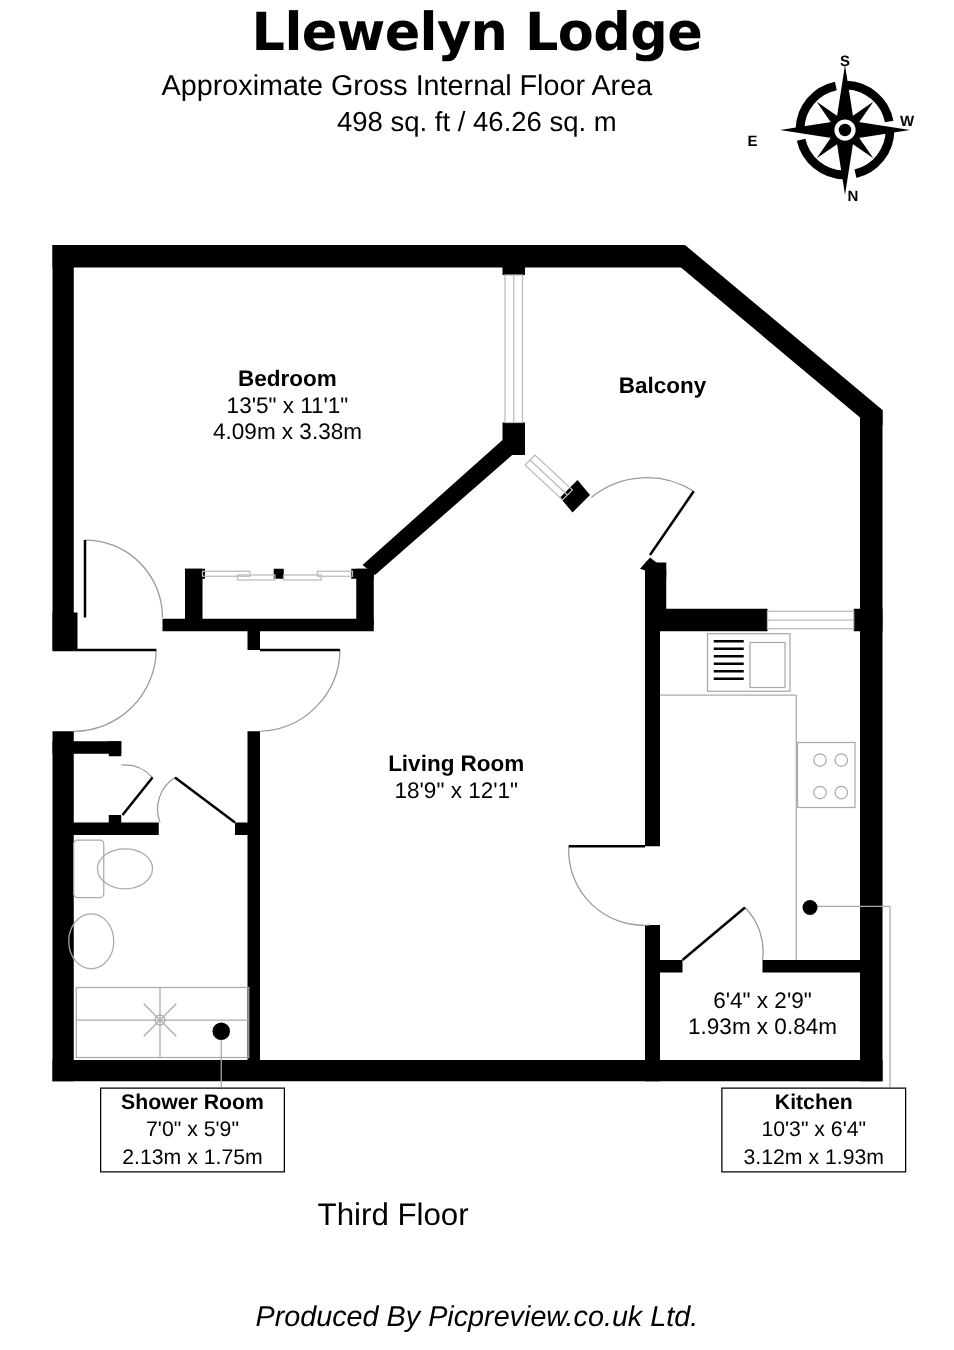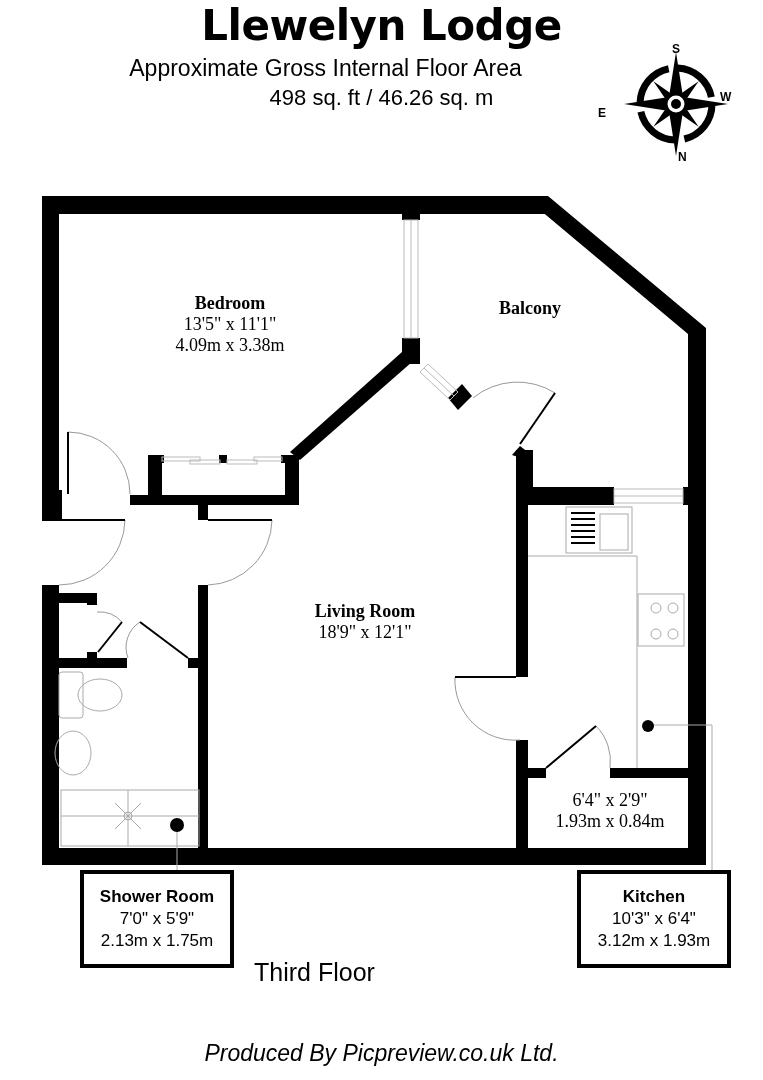--- a/index.html
+++ b/index.html
@@ -3,23 +3,23 @@
 <meta charset="utf-8">
 <style>
   html, body { margin:0; padding:0; background:#ffffff; }
   body { width:763px; height:1080px; position:relative; overflow:hidden; font-family:"Liberation Sans", sans-serif; color:#000; }
   .title { position:absolute; left:0; width:763px; top:2px; text-align:center; font-weight:bold; font-size:42px; line-height:48px; font-family:"DejaVu Sans", sans-serif; letter-spacing:-0.5px; }
   .subtitle { position:absolute; left:0; width:651px; top:54px; text-align:center; font-size:23px; line-height:28px; }
   .area { position:absolute; left:0; width:763px; top:84px; text-align:center; font-size:22px; line-height:28px; }
   .compass { position:absolute; left:612px; top:42px; width:120px; height:124px; }
   .compass-label { position:absolute; font-weight:bold; font-size:12px; }
   svg.plan { position:absolute; left:0; top:0; }
-  .room-label { position:absolute; text-align:center; line-height:21px; font-size:18px;font-family:Liberation Serif, serif; }
+  .room-label { position:absolute; text-align:center; line-height:21px; font-size:18px; }
   .room-label .name { font-weight:bold; }
-  .boxed { position:absolute; border:4px solid #000000; background:#fff; text-align:center; font-size:17px; line-height:22px; padding:12px 2px; }
+  .boxed { position:absolute; border:1px solid #000000; background:#fff; text-align:center; font-size:17px; line-height:22px; padding:0 2px; }
   .boxed .name { font-weight:bold; }
   .floor-name { position:absolute; left:0; width:629px; top:958px; text-align:center; font-size:25px; }
   .credit { position:absolute; left:0; width:763px; top:1040px; text-align:center; font-size:23px;font-style:italic; }
 </style>
 </head>
 <body>
 
 <div class="title">Llewelyn Lodge</div>
 <div class="subtitle">Approximate Gross Internal Floor Area</div>
 <div class="area">498 sq. ft / 46.26 sq. m</div>

